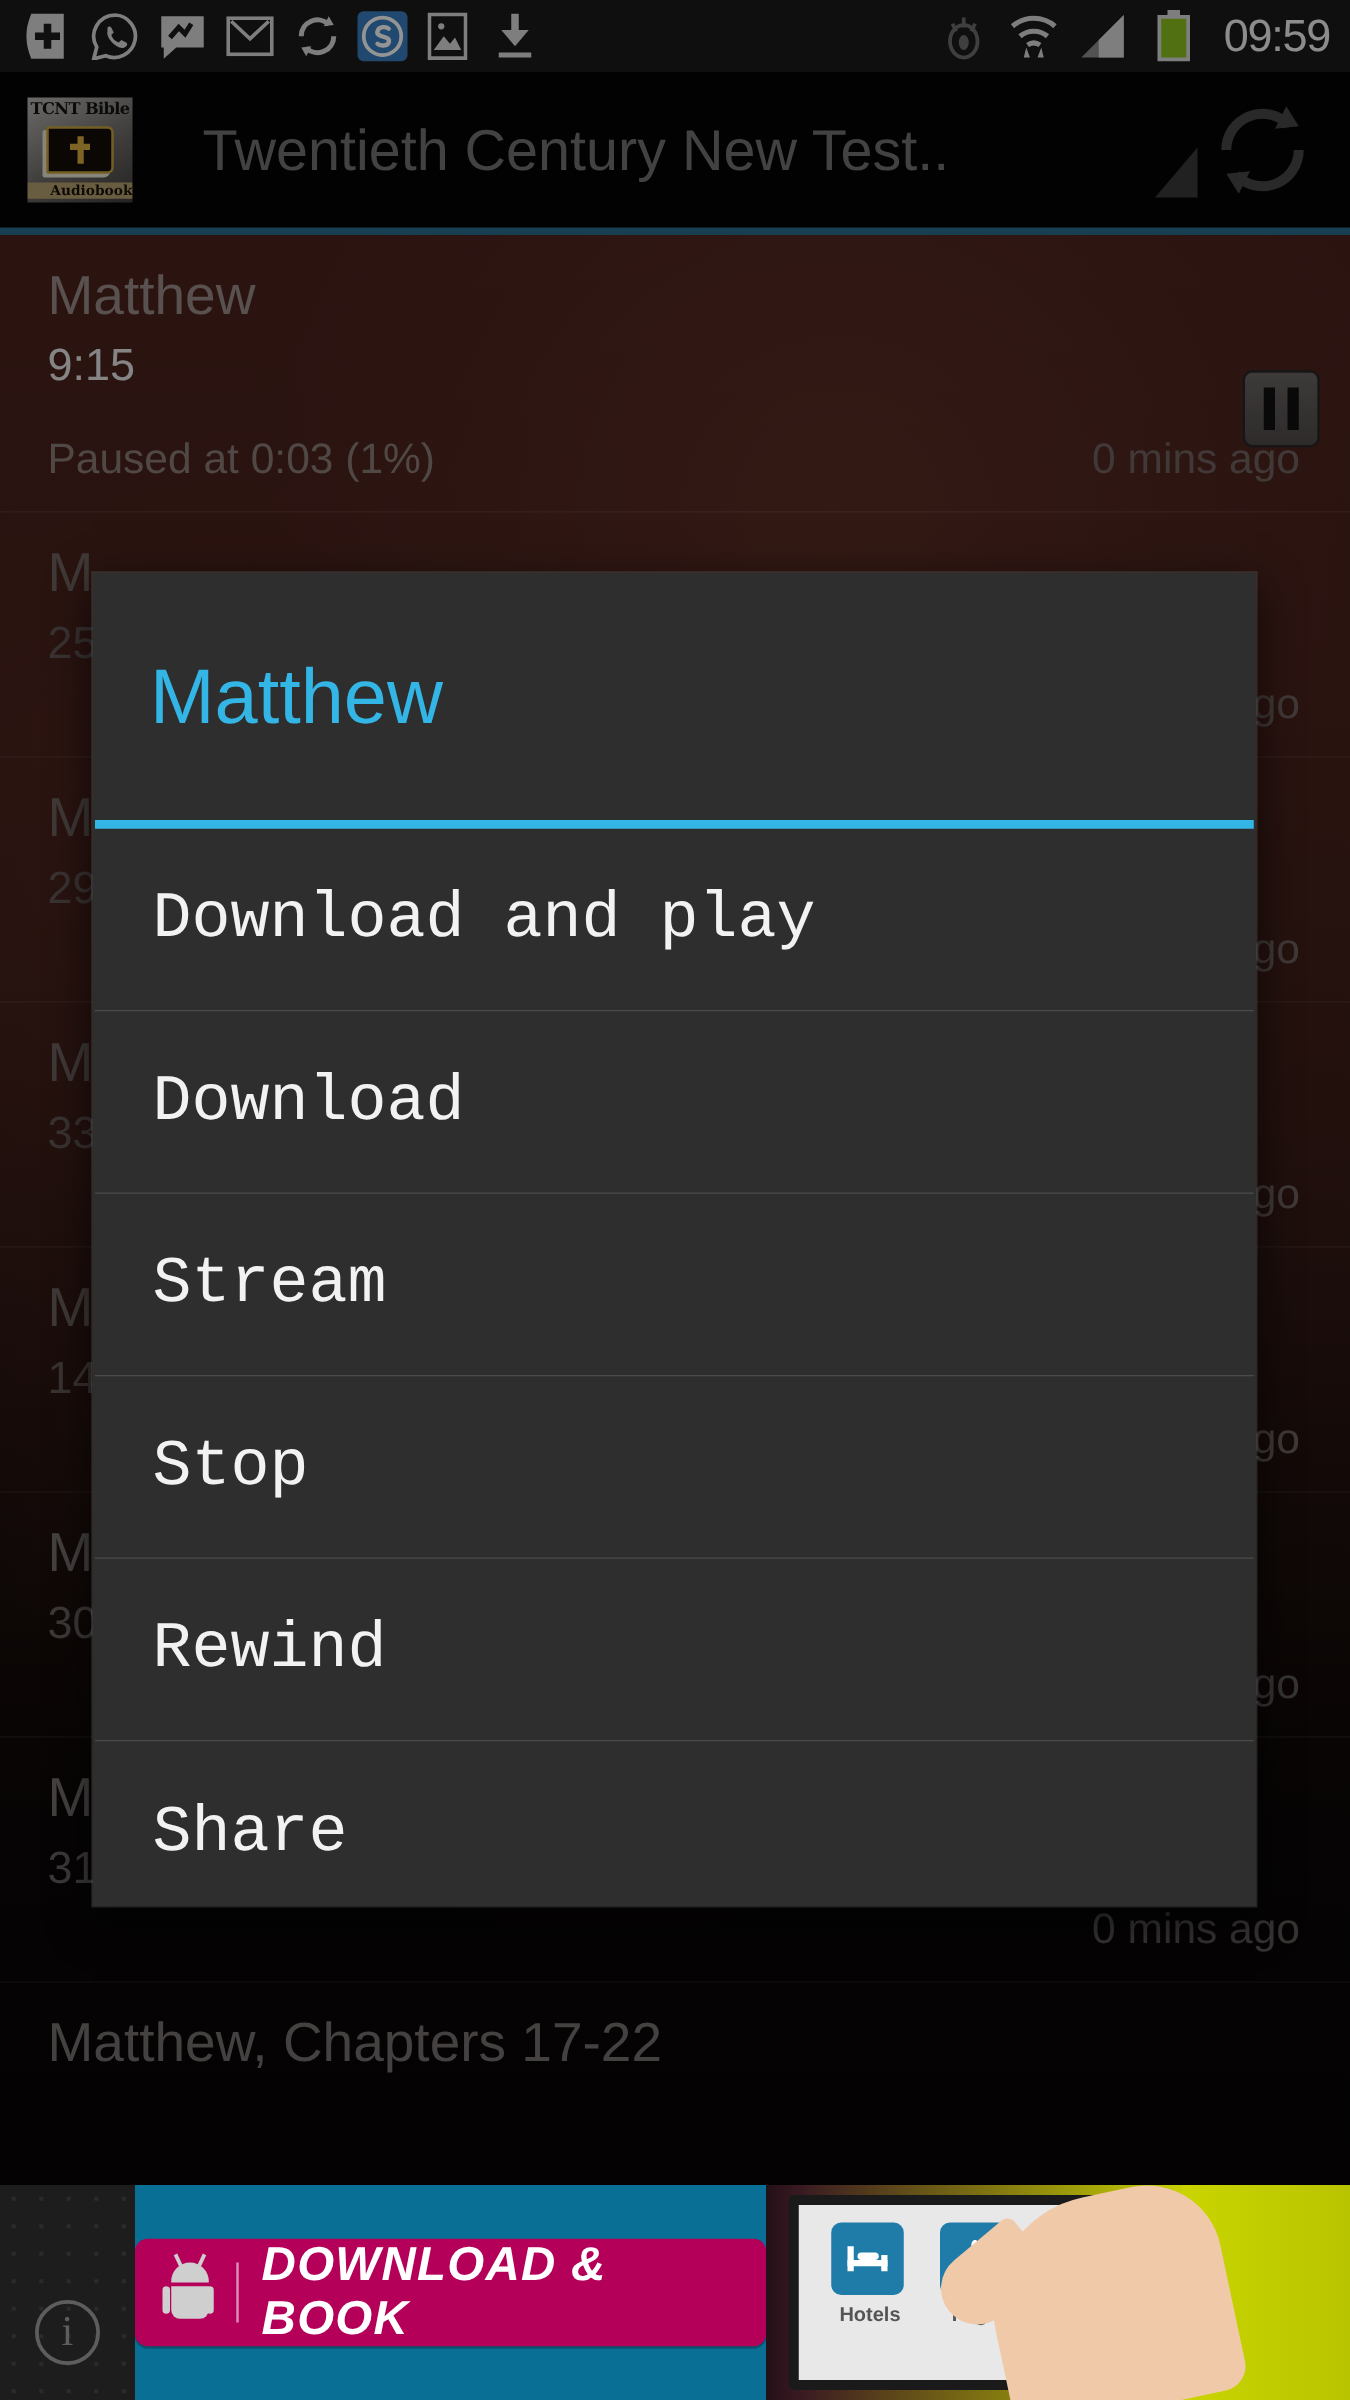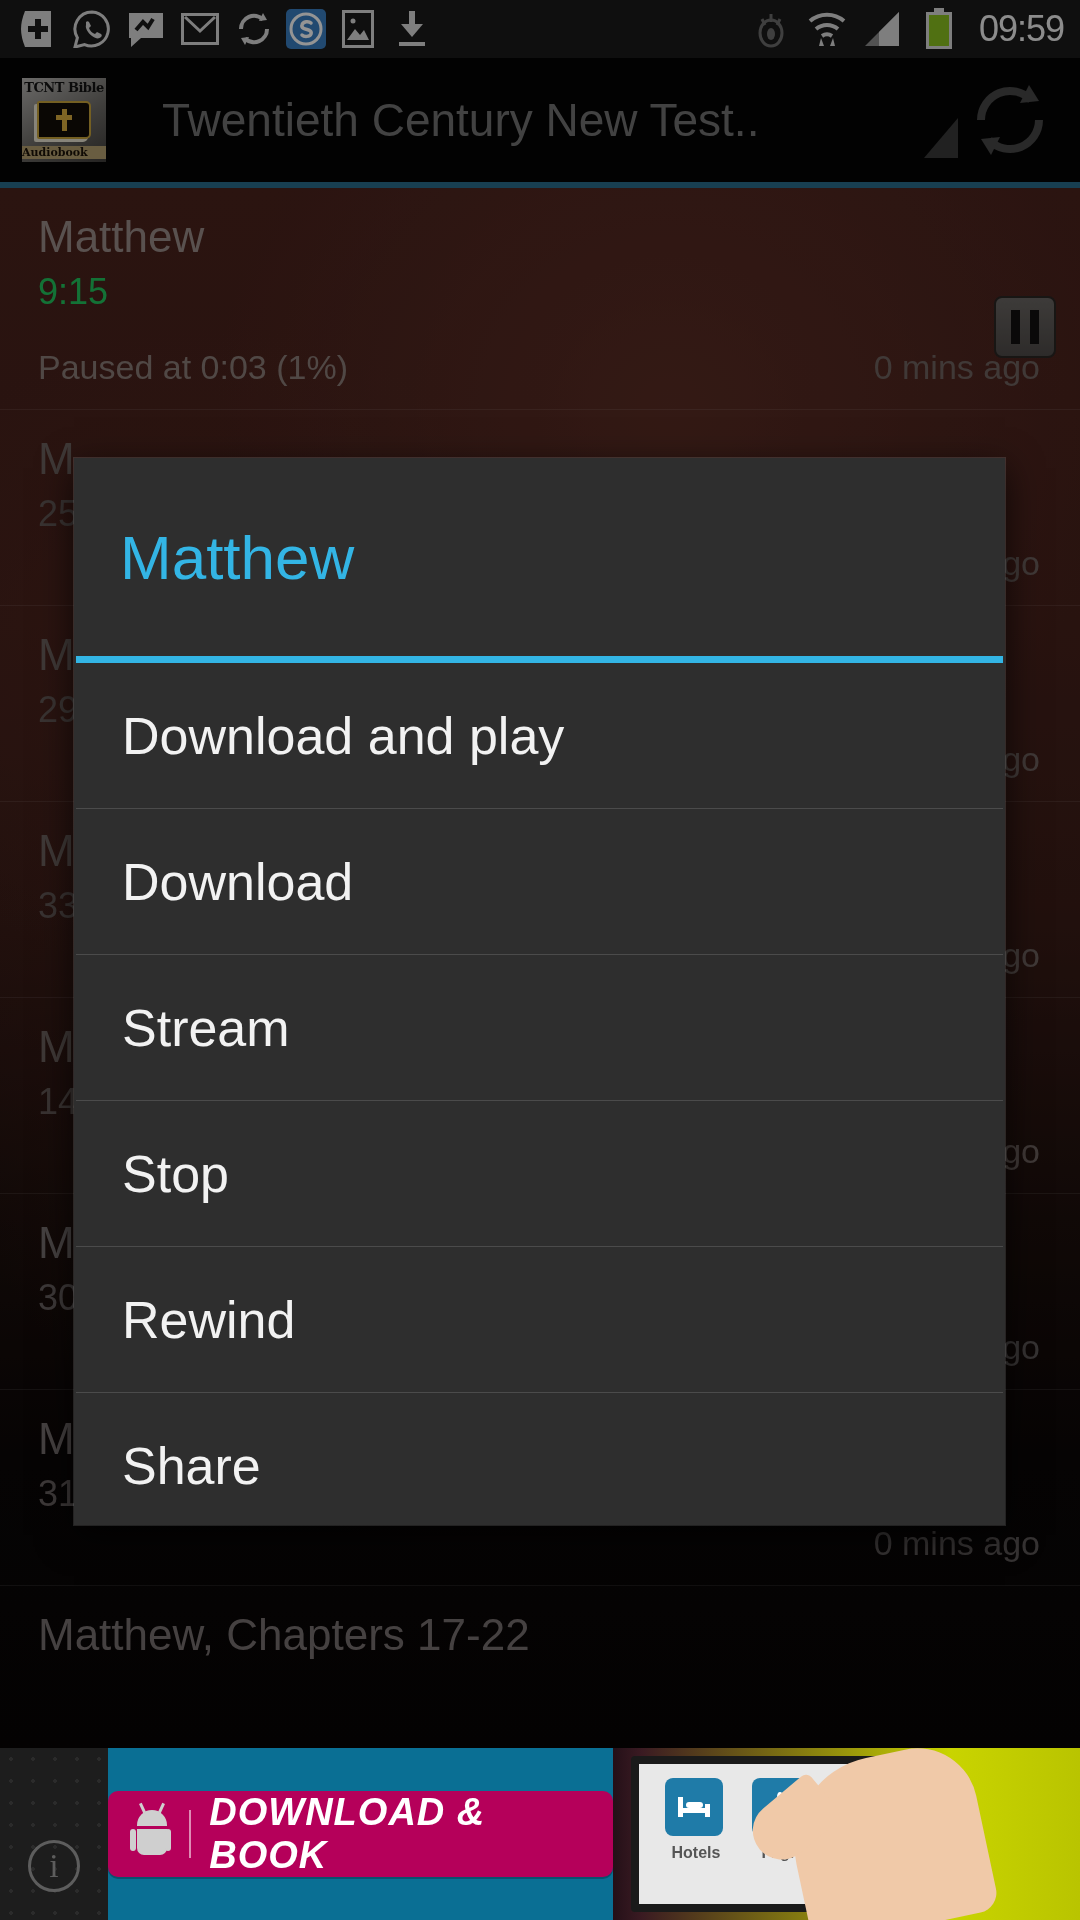--- a/index.html
+++ b/index.html
@@ -44,21 +44,21 @@
     position:relative; box-shadow:-3px 3px 0 #e8e3d2;
     display:flex; align-items:center; justify-content:center;
   }
   #app-icon .ic-cross{ position:relative; width:16px; height:22px; }
   #app-icon .ic-cross:before,#app-icon .ic-cross:after{
     content:""; position:absolute; background:#d9ad3e; }
   #app-icon .ic-cross:before{ left:6px; top:0; width:5px; height:22px; }
   #app-icon .ic-cross:after{ left:0; top:6px; width:16px; height:5px; }
   #app-icon .ic-bot{ font-family:"DejaVu Serif", serif; font-weight:bold;
     font-size:11px; color:#1a1208; background:#b5a071; width:100%;
-    text-align:left; line-height:13px; }
+    text-align:right; line-height:13px; }
   #app-title{
     color:#737373; font-size:46px; margin-left:28px; white-space:nowrap;
     overflow:hidden; font-weight:400;
   }
   #ab-right{ margin-left:auto; display:flex; align-items:center; gap:4px; }
   #spinner-tri{ width:0;height:0; border-left:34px solid transparent;
                 border-bottom:40px solid #3a3a3a; margin-top:36px; }
   #refresh-btn{ width:96px; height:96px; display:flex; align-items:center;
                 justify-content:center; }
 
@@ -79,21 +79,21 @@
       radial-gradient(ellipse 50% 30% at 20% 30%, rgba(78,38,32,.8), transparent 70%),
       radial-gradient(ellipse 70% 45% at 45% 55%, rgba(70,34,28,.7), transparent 72%),
       linear-gradient(180deg,#4a231d 0%,#46211b 28%,#3b1d18 46%,#1d100d 66%,#0b0707 82%,#070505 100%);
   }
   .row{
     position:relative; height:196px; border-bottom:1px solid rgba(255,255,255,.09);
     padding:22px 40px 0 38px;
   }
   .row-title{ color:#9a8c88; font-size:44px; font-weight:400; line-height:54px;
               white-space:nowrap; }
-  .row-dur{ color:#22c55e; font-size:36px; line-height:52px; margin-top:2px; }
+  .row-dur{ color:#e5e5e5; font-size:36px; line-height:52px; margin-top:2px; }
   .row-sub{ position:absolute; left:38px; bottom:22px; color:#8a7c78;
             font-size:34px; }
   .row-ago{ position:absolute; right:40px; bottom:22px; color:#6f6360;
             font-size:34px; }
   .row.dim .row-title{ color:#6d6360; }
   .row.dim .row-dur{ color:#635956; }
   .row.dark .row-title{ color:#787070; }
   .row.dark .row-dur{ color:#6a6262; }
   .row.dark .row-ago{ color:#5e5858; }
 
@@ -109,21 +109,21 @@
   #scrim{ position:absolute; inset:0; background:rgba(0,0,0,.42); }
   #dialog{
     position:absolute; left:74px; top:458px; width:931px; height:1067px;
     background:#2e2e2e; box-shadow:0 0 0 1px rgba(255,255,255,.13),
                 0 10px 34px rgba(0,0,0,.7);
   }
   #dialog-title-wrap{ height:198px; display:flex; align-items:center;
                       padding:0 46px; }
   #dialog-title{ color:#33b5e5; font-size:62px; font-weight:400; }
   #title-rule{ height:7px; background:#33b5e5; margin:0 2px; }
-  #menu-list{ padding:0 2px; }
+  #menu-list{ padding:0 2px;font-family:Liberation Mono, monospace; }
   .menu-item{
     height:146px; display:flex; align-items:center; padding:0 46px;
     border-bottom:1px solid rgba(255,255,255,.14);
   }
   .menu-item:last-child{ border-bottom:none; }
   .menu-item span{ color:#f2f2f2; font-size:52px; font-weight:400; }
 
   
   #ad-banner{
     position:absolute; left:0; bottom:0; width:1080px; height:172px;

